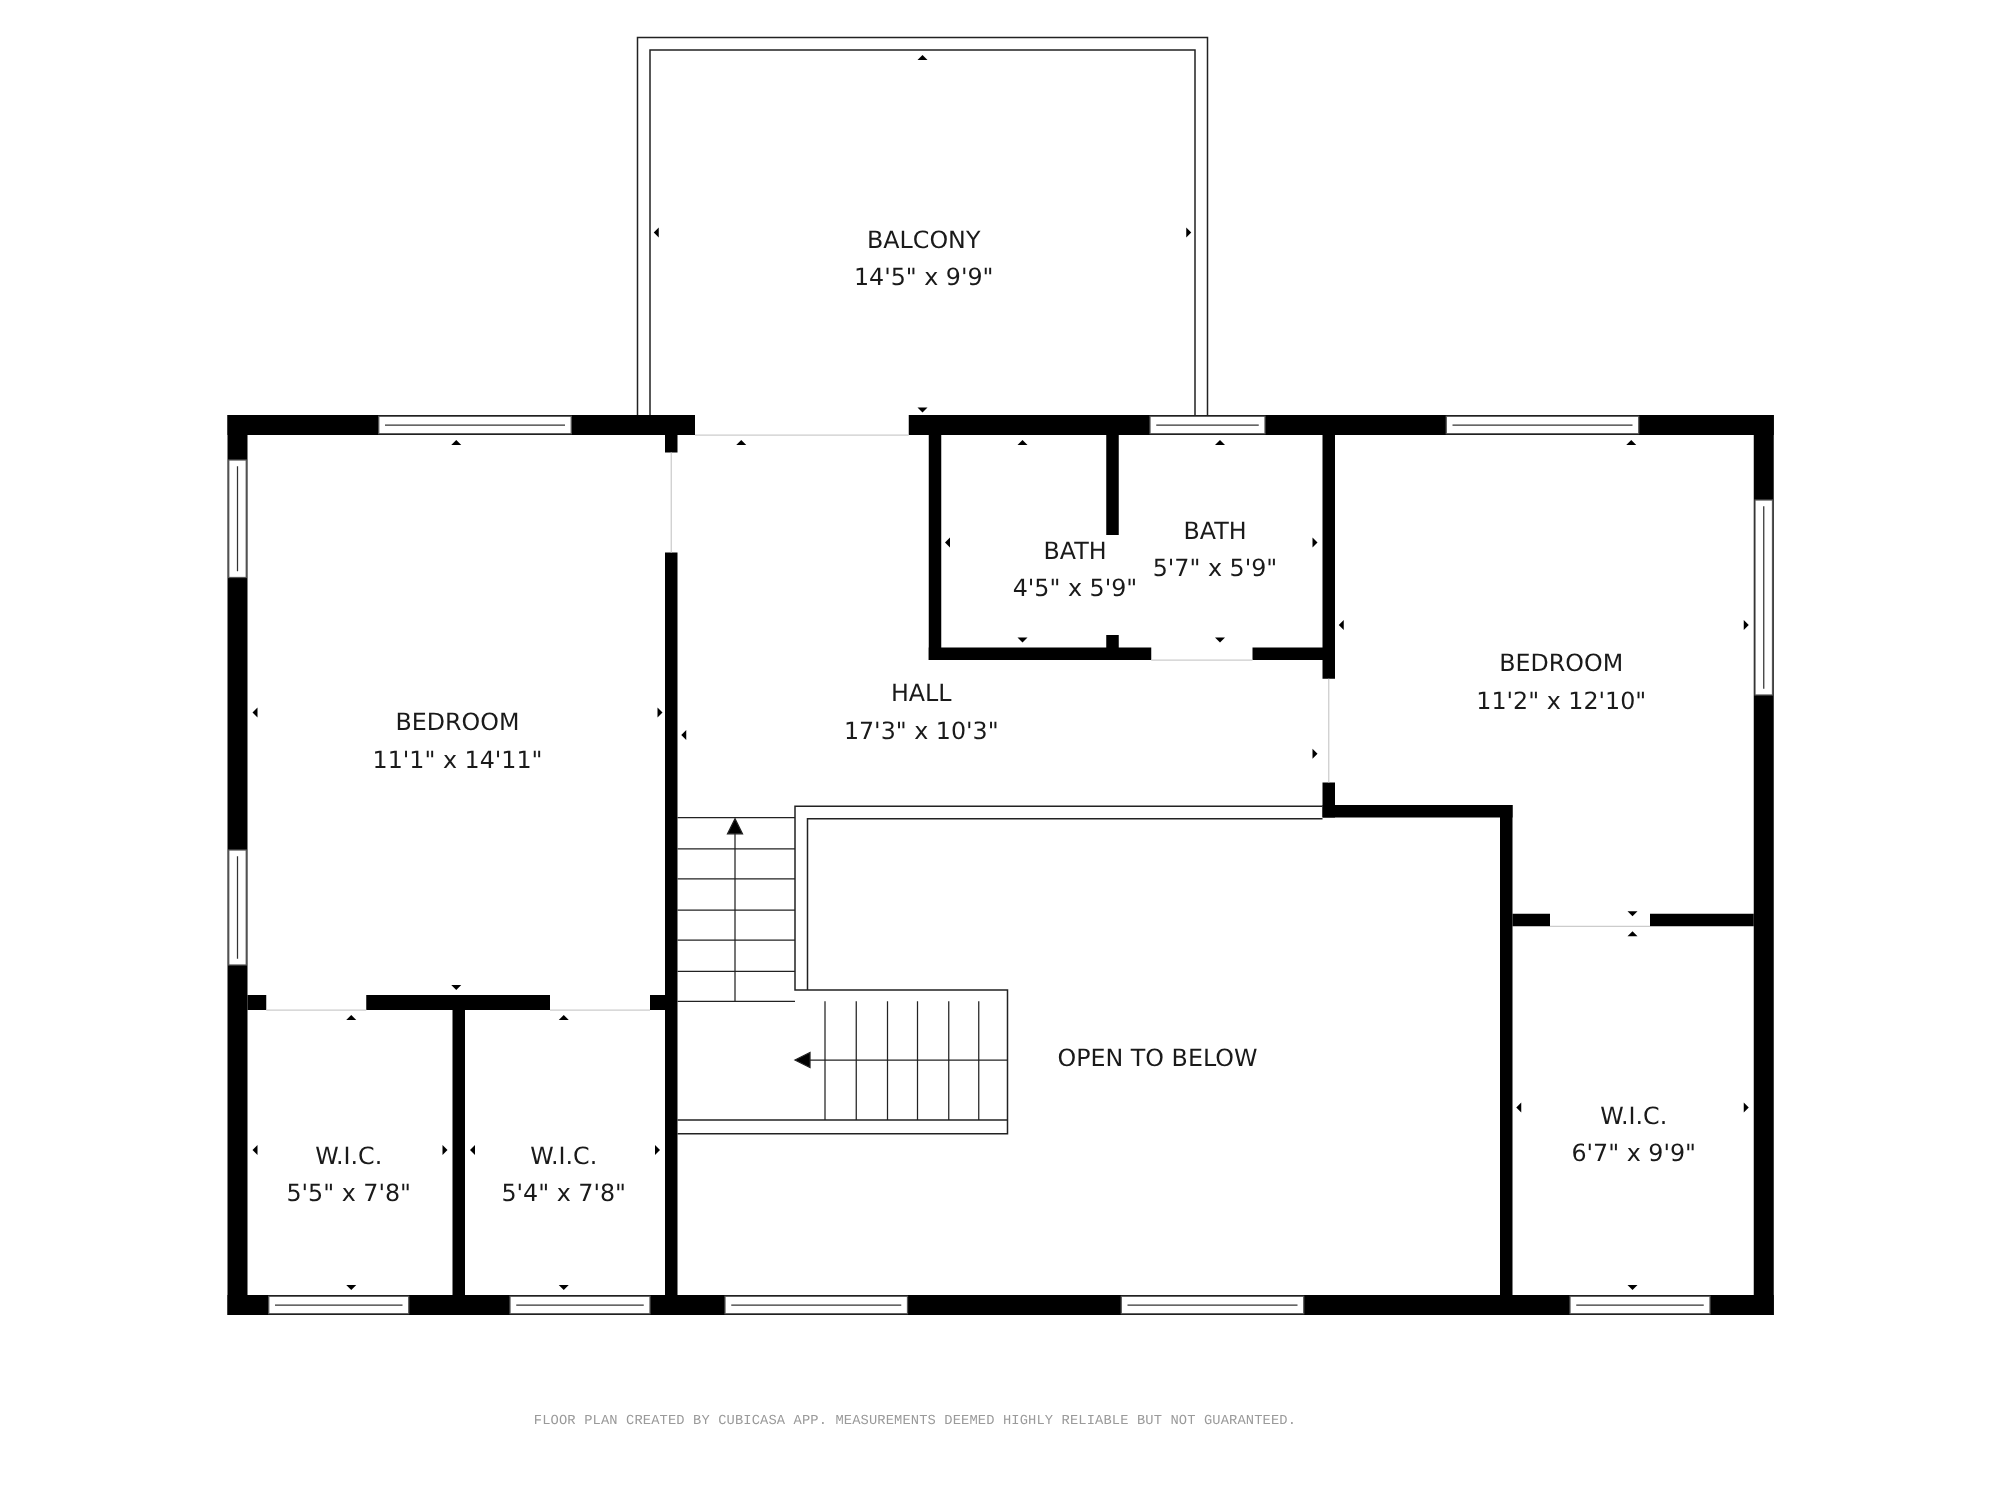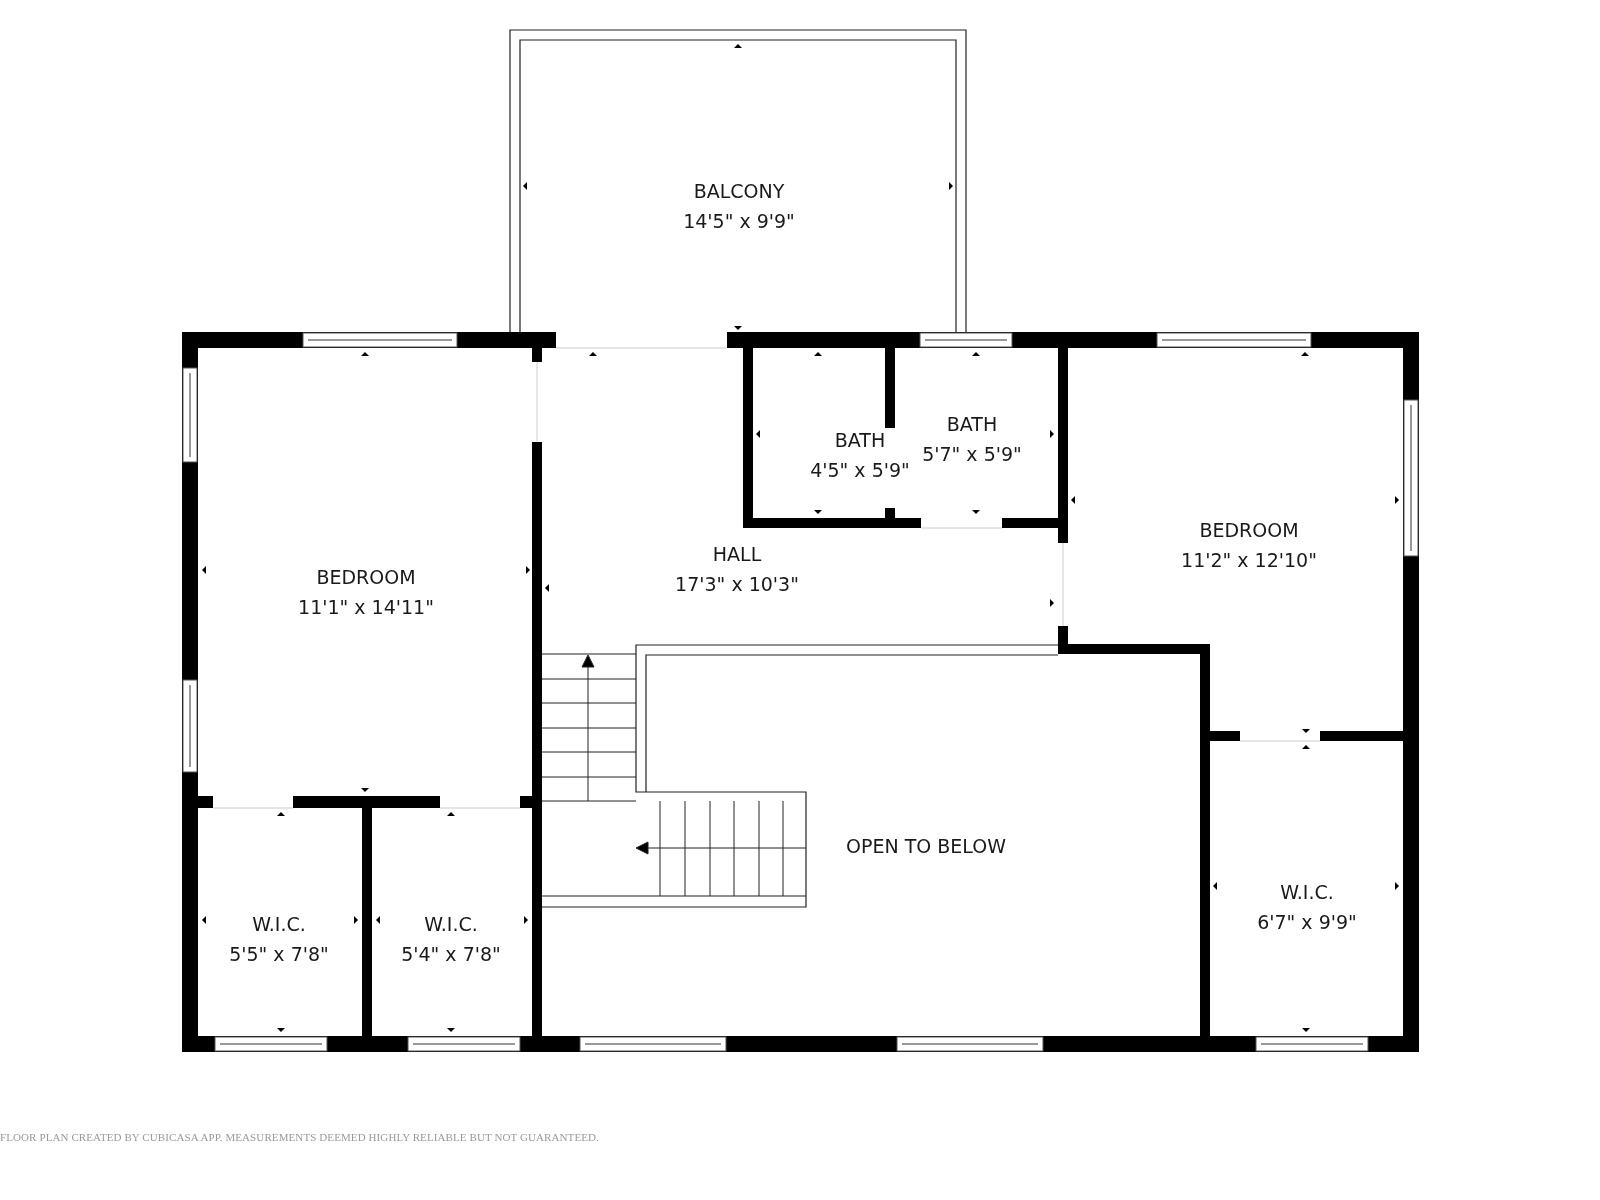--- a/index.html
+++ b/index.html
@@ -1,19 +1,19 @@
 <!DOCTYPE html>
 <html><head>
 <meta charset="utf-8">
 <style>
   html, body { margin: 0; padding: 0; background: #ffffff; }
   body { width: 1600px; height: 1200px; position: relative; overflow: hidden; font-family: "DejaVu Sans", sans-serif; }
   #plan { position: absolute; left: 0; top: 0; }
   .lbl { font-family: "DejaVu Sans", sans-serif; font-size: 19px; fill: #1a1a1a; text-anchor: middle; }
-  .footer { position: absolute; left: 0; width: 1464px; top: 1131px; text-align: left; font-family: Liberation Serif, serif; font-size: 11px; color: #9a9a9a; letter-spacing: 0.1px; }
+  .footer { position: absolute; left: 0; width: 1464px; top: 1131px; text-align: center; font-family: Liberation Mono, monospace; font-size: 11px; color: #9a9a9a; letter-spacing: 0.1px; }
   .wall { fill: #000; }
   .win { fill: #fff; stroke: #555; stroke-width: 1; }
   .thin { fill: none; stroke: #222; stroke-width: 1.2; }
   .arr { fill: #000; }
 </style>
 </head>
 <body>
 
 <svg id="plan" width="1600" height="1200" viewBox="0 0 1600 1200">
 

